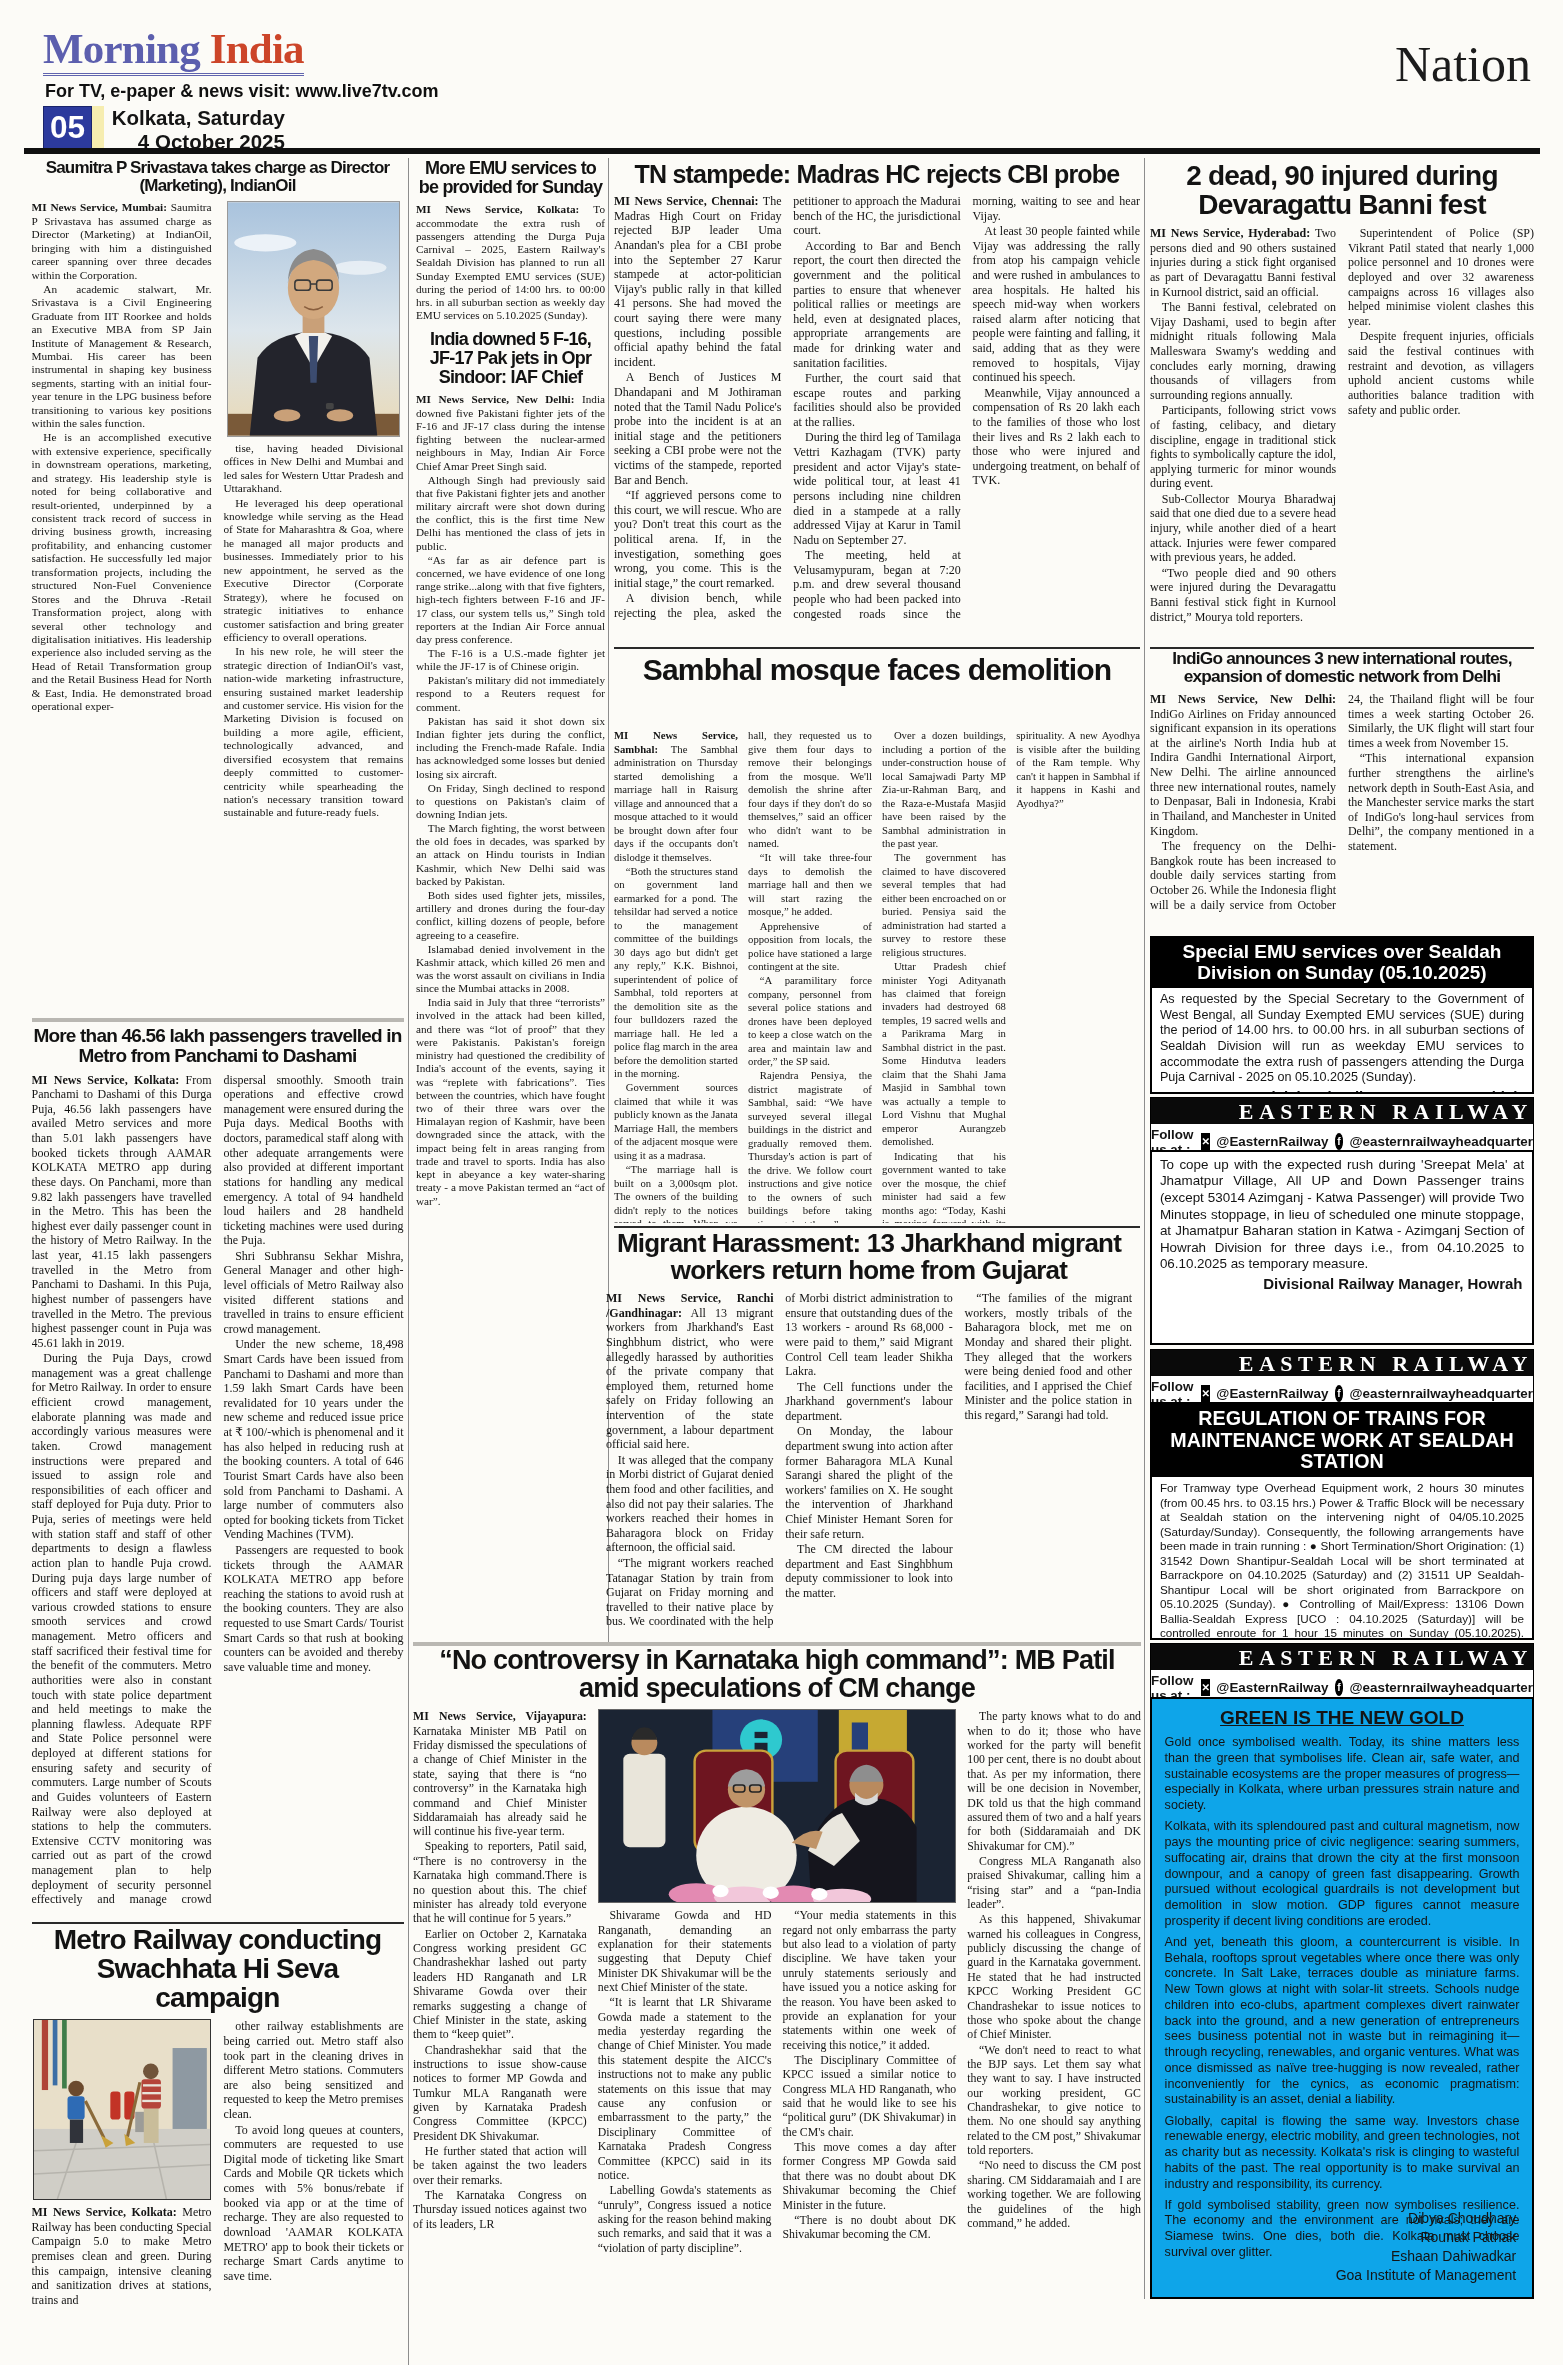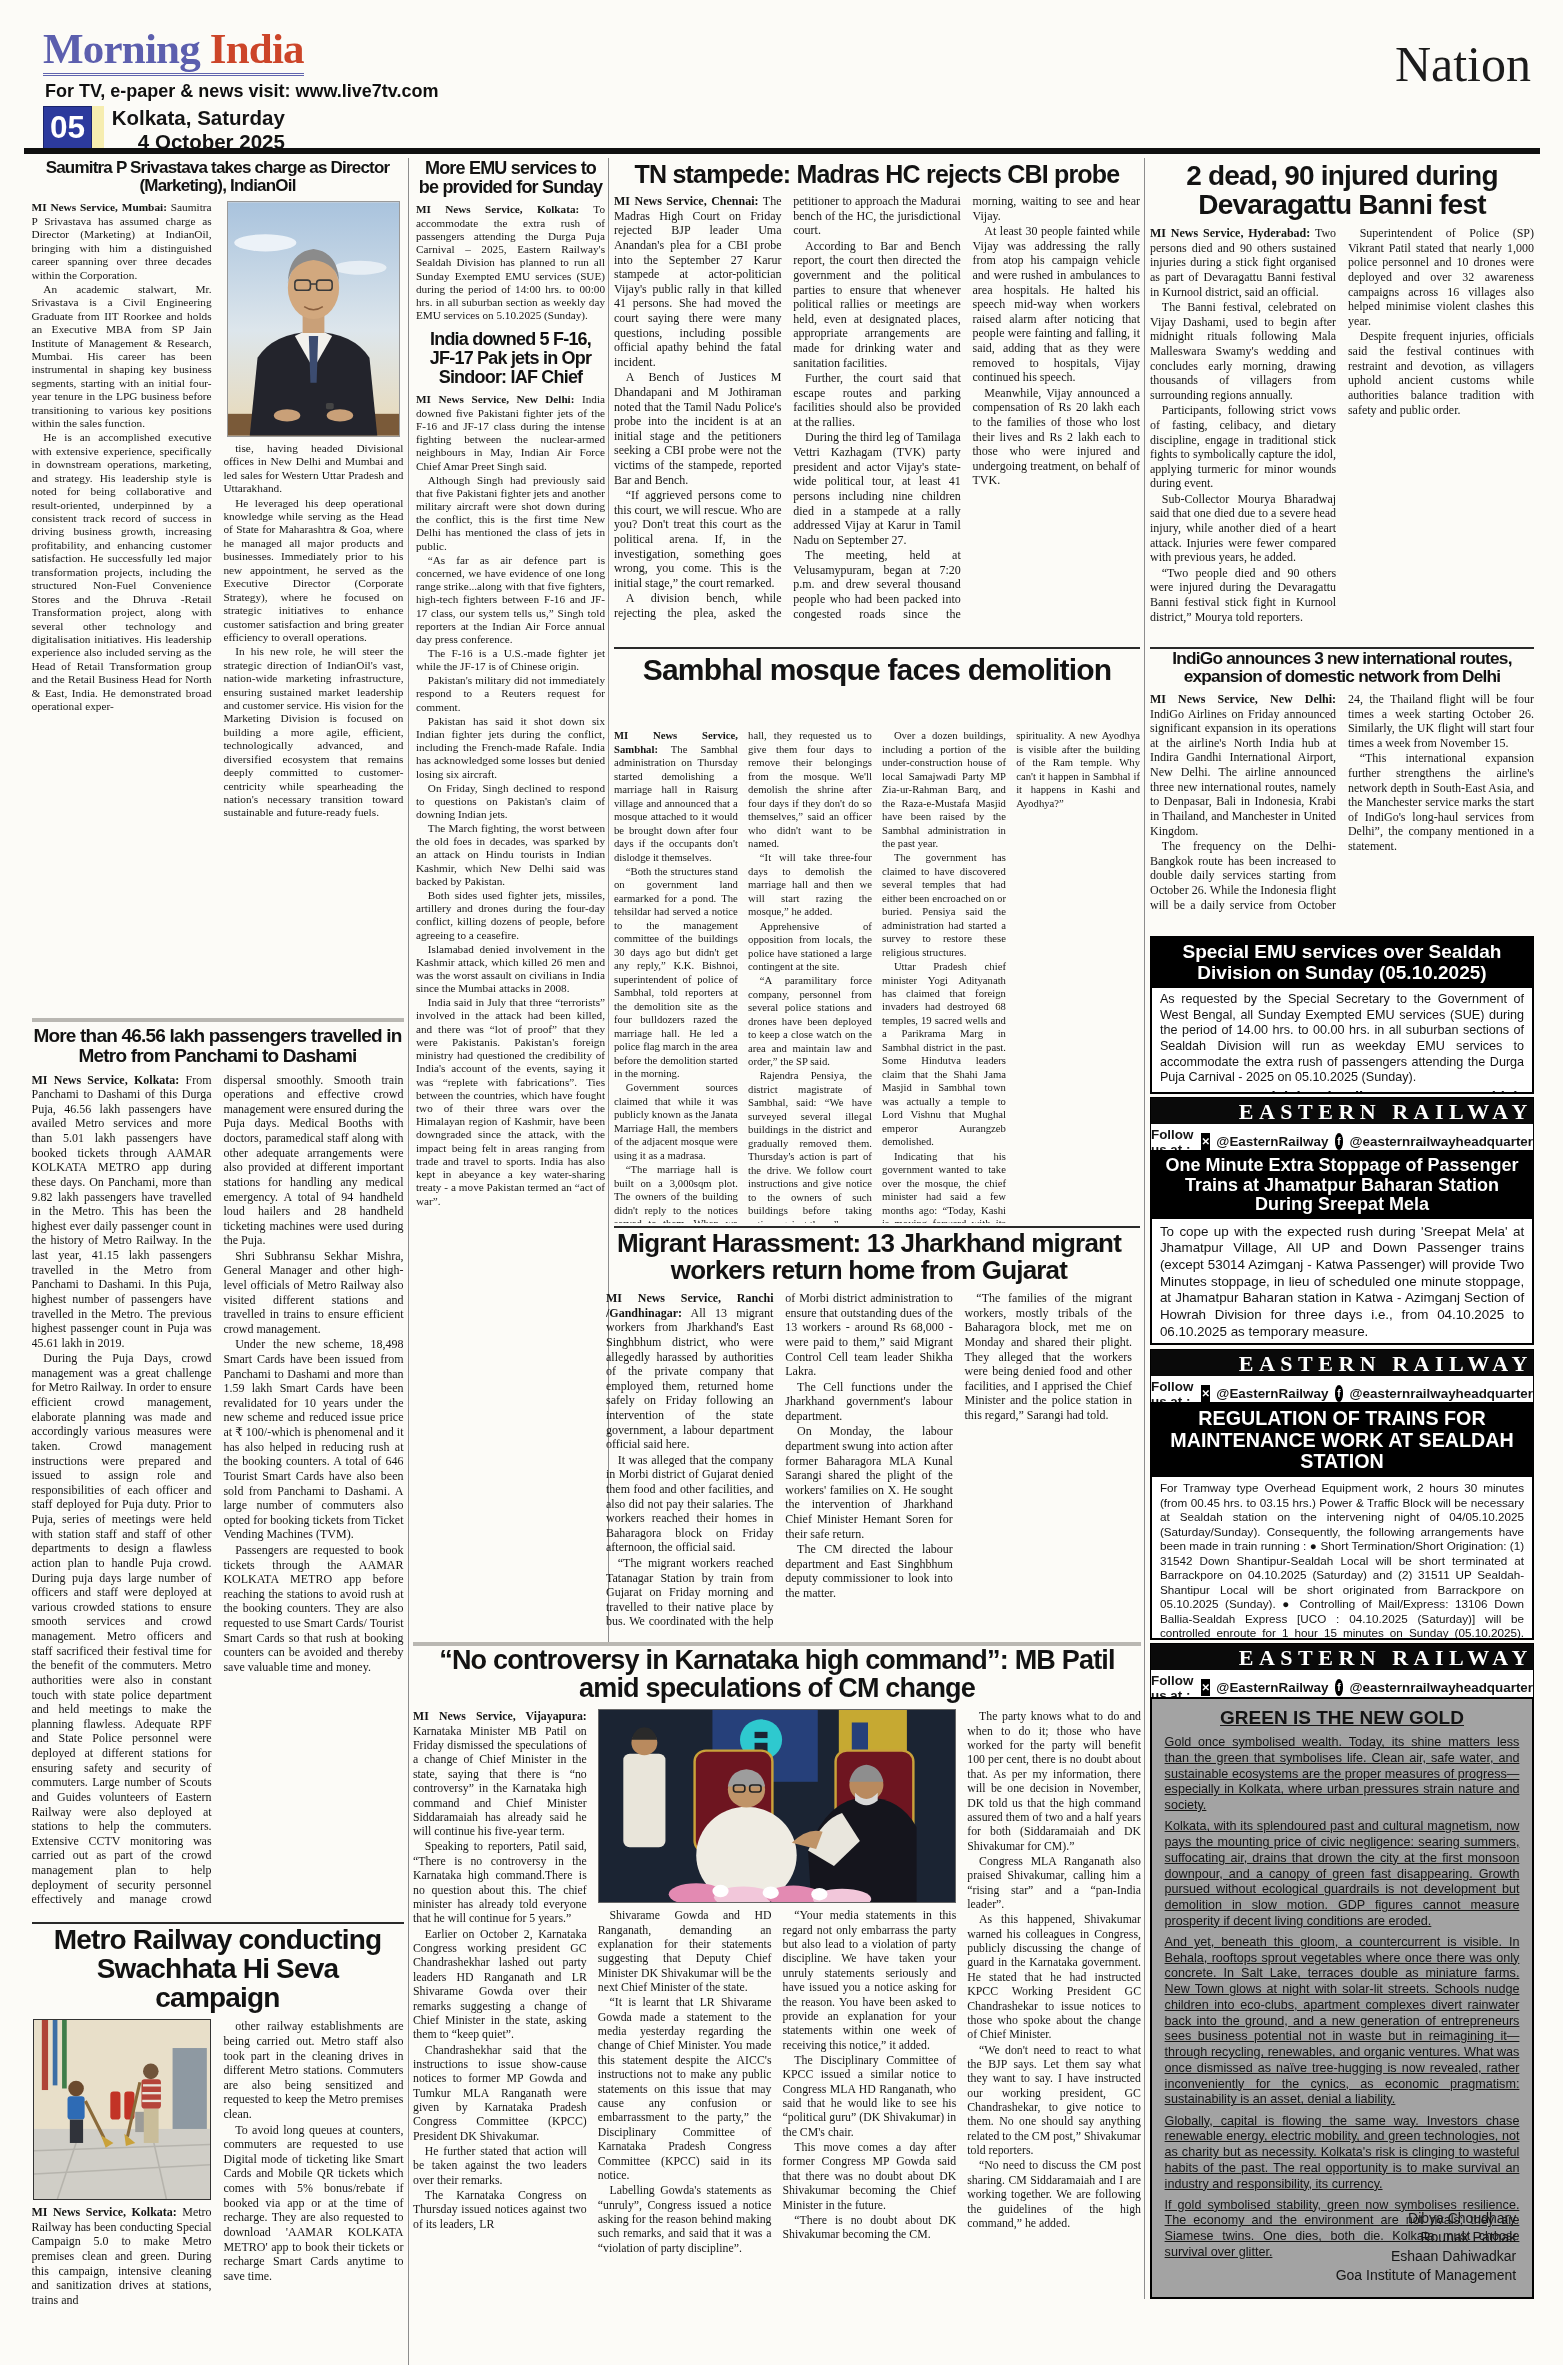--- a/index.html
+++ b/index.html
@@ -53,21 +53,21 @@
   .banner { position:absolute; border:1.6px solid #000; background:#fff; overflow:hidden; }
   .btop { background:#0a0a0a; color:#fff; text-align:right; font:700 22px/1.05 "Liberation Serif",serif;
           letter-spacing:5.5px; padding:1.6px 0; }
   .bfollow { display:flex; justify-content:center; align-items:center; gap:6.3px;
              font:700 13.4px "Liberation Sans",sans-serif; padding:2.4px 0 3.2px; }
   .sicon { display:inline-flex; width:16.5px; height:16.5px; background:#000; color:#fff; align-items:center;
            justify-content:center; font:700 10.2px "Liberation Sans",sans-serif; }
   .sicon.round { border-radius:50%; }
 
   
-  .green { position:absolute; border:2.4px solid #000; background:#a3a3a3; padding:7.9px 12.6px 95px; overflow:hidden;text-decoration:underline; }
+  .green { position:absolute; border:2.4px solid #000; background:#0ea5e9; padding:7.9px 12.6px 95px; overflow:hidden; }
   .gtitle { font:700 19px "Liberation Sans",sans-serif; text-align:center; text-decoration:underline; margin:0 0 6.3px; }
   .green p { font:400 12.6px/1.25 "Liberation Sans",sans-serif; text-align:justify; text-indent:0; margin:0 0 5.5px; }
   .gsigs { position:absolute; right:15.8px; bottom:12.6px; text-align:right; }
   .gsigs p { font:400 14px/1.35 "Liberation Sans",sans-serif; text-align:right; text-indent:0; margin:0; }
 
   
   #saumitra .body-txt { font-size:11.3px; line-height:1.19; }
   #narrowcol .body-txt { font-size:11.2px; line-height:1.18; }
   #sambhal .body-txt { font-size:10.7px; line-height:1.26; }
   #mbpatil .body-txt { font-size:11.8px; line-height:1.22; }
@@ -390,21 +390,20 @@
     <div class="bfollow">
       <span>Follow us at :</span>
       <span class="sicon">✕</span>
       <span>@EasternRailway</span>
       <span class="sicon round">f</span>
       <span>@easternrailwayheadquarter</span>
     </div>
   </div>
 
   <div class="notice" style="left:1150px;top:1150px;width:384px;height:195px">
-    <div class="ntitle" style="font-size:18px">One Minute Extra Stoppage of Passenger Trains at Jhamatpur Baharan Station During Sreepat Mela</div>
     <div class="nbody" style="font-size:13.4px">To cope up with the expected rush during 'Sreepat Mela' at Jhamatpur Village, All UP and Down Passenger trains (except 53014 Azimganj - Katwa Passenger) will provide Two Minutes stoppage, in lieu of scheduled one minute stoppage, at Jhamatpur Baharan station in Katwa - Azimganj Section of Howrah Division for three days i.e., from 04.10.2025 to 06.10.2025 as temporary measure.</div>
     <div class="nsig">Divisional Railway Manager, Howrah</div>
   </div>
 
   <div class="banner" style="left:1150px;top:1349px;width:384px">
     <div class="btop">EASTERN RAILWAY</div>
     <div class="bfollow">
       <span>Follow us at :</span>
       <span class="sicon">✕</span>
       <span>@EasternRailway</span>

